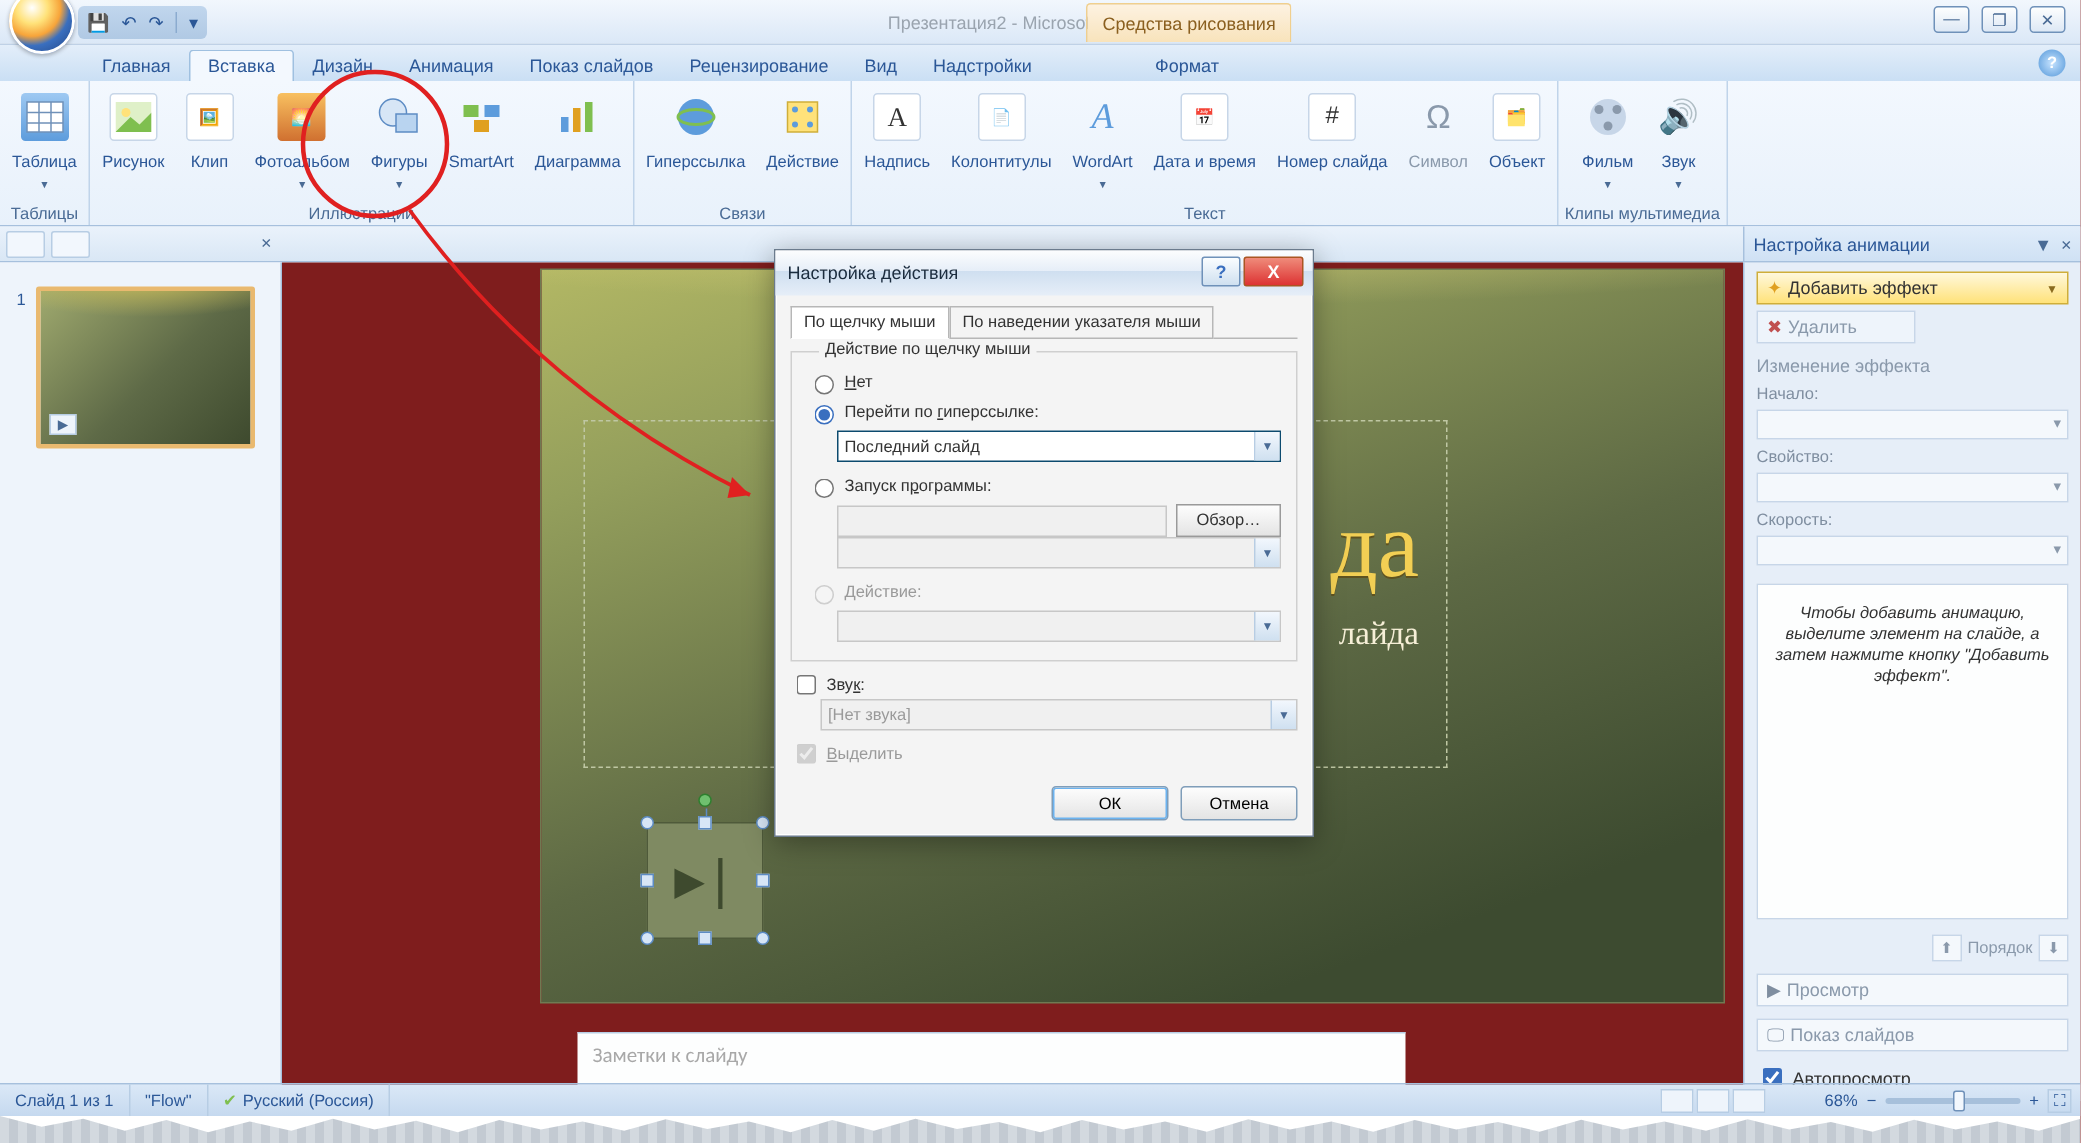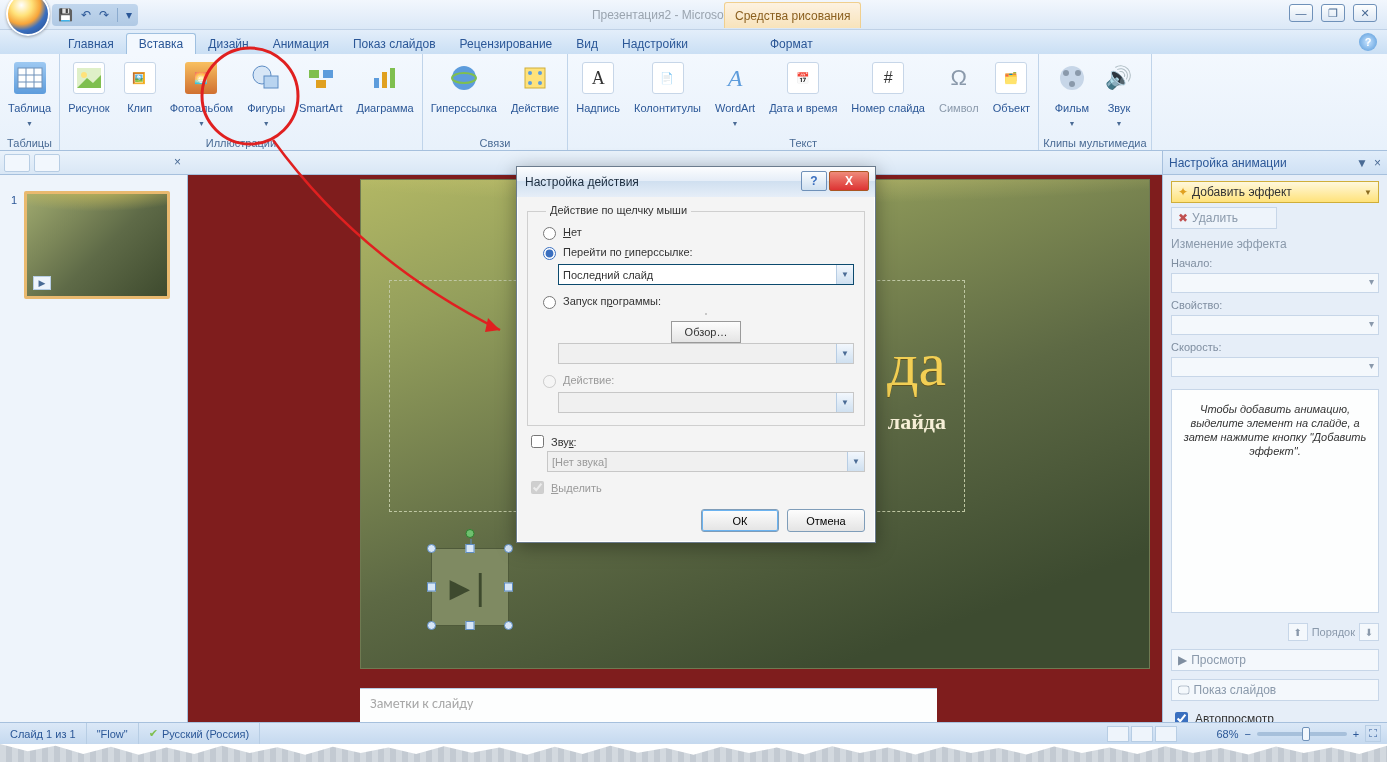--- a/index.html
+++ b/index.html
@@ -41,28 +41,28 @@
   .thumbs .closer { position: absolute; right: 6px; top: -20px; color: #4a6b95; font-size: 12px; }
   .thumb { position: absolute; left: 24px; top: 16px; width: 146px; height: 108px; background: linear-gradient(135deg,#9fa96e,#5e6a47 55%,#3e4a2e); border: 3px solid #e9b96f; border-radius: 2px; }
   .thumb::before{ content:""; position:absolute; inset:0; background: radial-gradient(ellipse 180% 60% at 50% -10%, #cbbd5a 0%, transparent 45%); }
   .thumb .num { position: absolute; left: -16px; top: 0; font-size: 11px; color: #2b5797; }
   .thumb .play { position: absolute; left: 6px; bottom: 6px; width: 18px; height: 14px; border: 1px solid #b7cde4; background: #eef4fb; display: flex; align-items: center; justify-content: center; font-size: 9px; color: #4a6b95; }
   .stage { flex: 1; background: #7f1d1d; position: relative; }
   .slide { position: absolute; left: 172px; top: 4px; width: 790px; height: 490px; background: linear-gradient(160deg,#b2b764 0%,#949f5c 20%,#5d6944 55%,#3d4b30 85%); border: 1px solid #6f7a52; }
   .slide::before{ content:""; position:absolute; left:0; right:0; top:0; height:120px; background: radial-gradient(ellipse 140% 100% at 50% -40%, #d9cf79 0%, rgba(217,207,121,0) 60%); }
   .titlebox { position: absolute; left: 28px; top: 100px; width: 576px; height: 232px; border: 1px dashed #bfc7a3; }
   .bigtitle { position: absolute; right: 18px; top: 48px; font-size: 62px; font-family: Georgia, serif; color: #f2cf54; text-shadow: 0 1px 0 #5f5320; }
-  .subtitle { position: absolute; right: 18px; top: 128px; font-size: 22px; font-family: Georgia, serif; color: #f6efd7; font-weight: bold; }
+  .subtitle { position: absolute; right: 18px; top: 128px; font-size: 22px; font-family: Georgia, serif; color: #f6efd7; }
   .actionbtn { position: absolute; left: 70px; top: 368px; width: 78px; height: 78px; background: #7f8a62; border: 1px solid #4f5a3a; }
   .actionbtn::before { content: "▶|"; position: absolute; inset: 0; display: flex; align-items: center; justify-content: center; font-size: 34px; color: #3e4a2e; font-family: monospace; }
   .handle { position: absolute; width: 9px; height: 9px; background: #d7e6f6; border: 1px solid #5d8cc4; border-radius: 50%; }
   .rot { position: absolute; width: 9px; height: 9px; background: #6fc06f; border: 1px solid #2f7f2f; border-radius: 50%; left: 50%; top: -20px; transform: translateX(-50%); }
   .rot::after{content:"";position:absolute;left:50%;top:9px;width:1px;height:11px;background:#5d8cc4;}
   
-  .notes { position: absolute; left: 172px; right: 225px; bottom: 0; height: 46px; background: #fdfefe; border-top: 1px solid #b7cde4; padding: 6px 10px; font-size: 14px; color: #a8a8a8; font-family: Calibri, sans-serif; }
+  .notes { position: absolute; left: 197px; right: 225px; bottom: 0; height: 46px; background: #fdfefe; border-top: 1px solid #b7cde4; padding: 6px 10px; font-size: 14px; color: #a8a8a8; font-family: Calibri, sans-serif; }
   
   .anim-pane { width: 225px; background: #e6eef8; border-left: 1px solid #a6c0dd; padding: 6px 8px; display: flex; flex-direction: column; gap: 4px; }
   .anim-pane .addfx { background: linear-gradient(#fff8dc,#ffe27a); border: 1px solid #cfae3a; padding: 3px 6px; display: flex; align-items: center; gap: 4px; font-size: 12px; color: #333; }
   .anim-pane .addfx .star { color: #e0a020; }
   .anim-pane .delbtn { background: #eef4fb; border: 1px solid #c7d6e8; padding: 3px 6px; display: flex; align-items: center; gap: 4px; font-size: 12px; color: #8a99ab; width: 106px; }
   .anim-pane .sect { color: #8a99ab; font-size: 12px; margin-top: 4px; }
   .anim-pane .lblsmall { color: #7f8ea0; font-size: 11px; margin-top: 2px; }
   .anim-pane .combo { height: 20px; background: #f4f8fc; border: 1px solid #c7d6e8; position: relative; }
   .anim-pane .combo::after { content: "▾"; position: absolute; right: 4px; top: 2px; font-size: 10px; color: #8a99ab; }
   .anim-pane .hint { flex: 1; margin-top: 8px; border: 1px solid #c7d6e8; background: #fdfefe; padding: 12px 8px; font-style: italic; text-align: center; color: #333; font-size: 11px; line-height: 14px; }
@@ -93,21 +93,21 @@
   .dlg-tabs .t { padding: 4px 8px; font-size: 11px; border: 1px solid #b7b7b7; background: #f4f4f4; position: relative; top: 1px; }
   .dlg-tabs .t.active { background: #fff; border-bottom: 1px solid #fff; }
   .fieldset { border: 1px solid #cfcfcf; margin-top: 8px; padding: 8px 10px 12px; position: relative; }
   .fieldset .legend { position: absolute; top: -8px; left: 18px; background: #f4f4f4; padding: 0 4px; font-size: 11px; color: #333; }
   .opt { display: flex; align-items: center; gap: 4px; margin: 4px 0; font-size: 11px; }
   .opt input[type=radio] { accent-color: #3a6fbf; }
   .opt.disabled { color: #9a9a9a; }
   .subcombo { margin-left: 20px; height: 21px; background: #fff; border: 1px solid #0c4a6e; display: flex; align-items: center; padding: 0 4px; font-size: 11px; position: relative; }
   .subcombo.dis { background: #f0f0f0; color: #9a9a9a; border-color: #c7c7c7; }
   .subcombo .arrow { position: absolute; right: 0; top: 0; width: 17px; height: 100%; border-left: 1px solid #b7cde4; background: linear-gradient(#f2f7fd,#cfe0f0); display: flex; align-items: center; justify-content: center; font-size: 8px; color: #4a6b95; }
-  .rowflex { display: flex; gap: 6px; align-items: center; margin-left: 20px; flex-direction: column; }
+  .rowflex { display: flex; gap: 6px; align-items: center; margin-left: 20px; }
   .rowflex .txt { flex: 1; height: 21px; background: #f0f0f0; border: 1px solid #c7c7c7; }
   .rowflex .browse { width: 70px; height: 22px; background: linear-gradient(#fdfdfd,#e4e4e4); border: 1px solid #9a9a9a; font-size: 11px; color: #333; }
   .chkrow { display: flex; align-items: center; gap: 4px; font-size: 11px; margin-top: 6px; }
   .chkrow.disabled { color: #9a9a9a; }
   .dlg-btns { display: flex; justify-content: flex-end; gap: 8px; margin-top: 12px; }
   .dlg-btns button { width: 78px; height: 23px; background: linear-gradient(#fdfdfd,#e4e4e4); border: 1px solid #7f9db9; font-size: 11px; border-radius: 3px; }
   .dlg-btns button.ok { box-shadow: 0 0 0 1px #6bb3f0 inset; }
   
   .annot { position: absolute; left: 0; top: 0; pointer-events: none; z-index: 30; }
   u { text-decoration: underline; }
@@ -409,20 +409,24 @@
 
 <div class="dialog">
   <div class="dlg-title">
     <span>Настройка действия</span>
     <div class="dlg-ctrl">
       <div class="q">?</div>
       <div class="close">X</div>
     </div>
   </div>
   <div class="dlg-body">
+    <div class="dlg-tabs">
+      <div class="t active">По щелчку мыши</div>
+      <div class="t">По наведении указателя мыши</div>
+    </div>
     <div class="fieldset">
       <span class="legend">Действие по щелчку мыши</span>
       <label class="opt">
           <input type="radio" name="act" style="">
           <span><u>Н</u>ет</span>
         </label>
       <label class="opt">
           <input type="radio" name="act" checked="" style="">
           <span>Перейти по <u>г</u>иперссылке:</span>
         </label>

